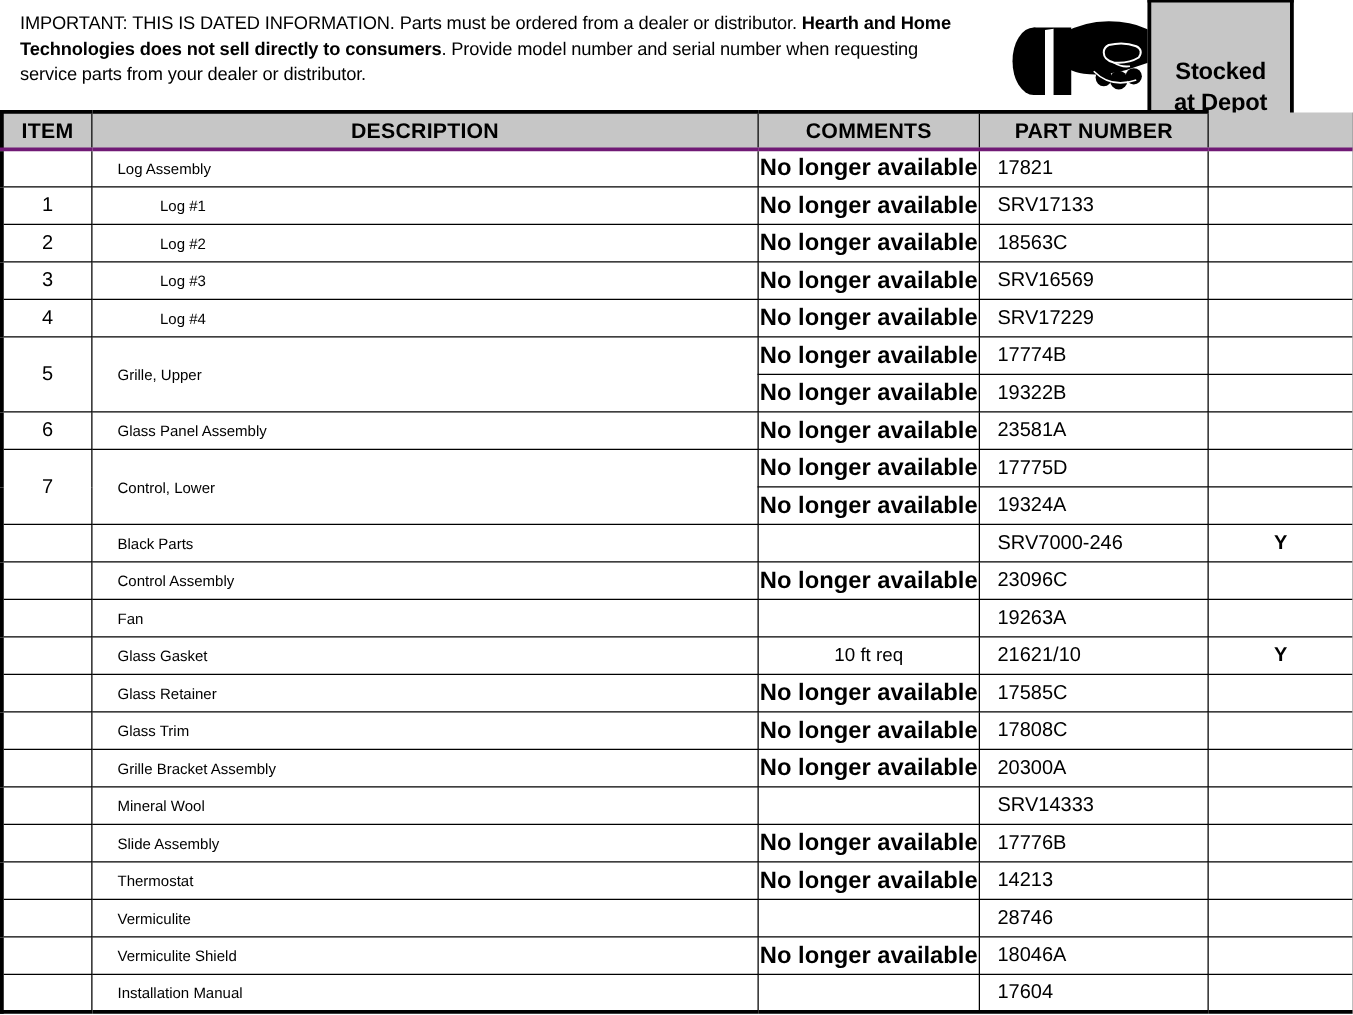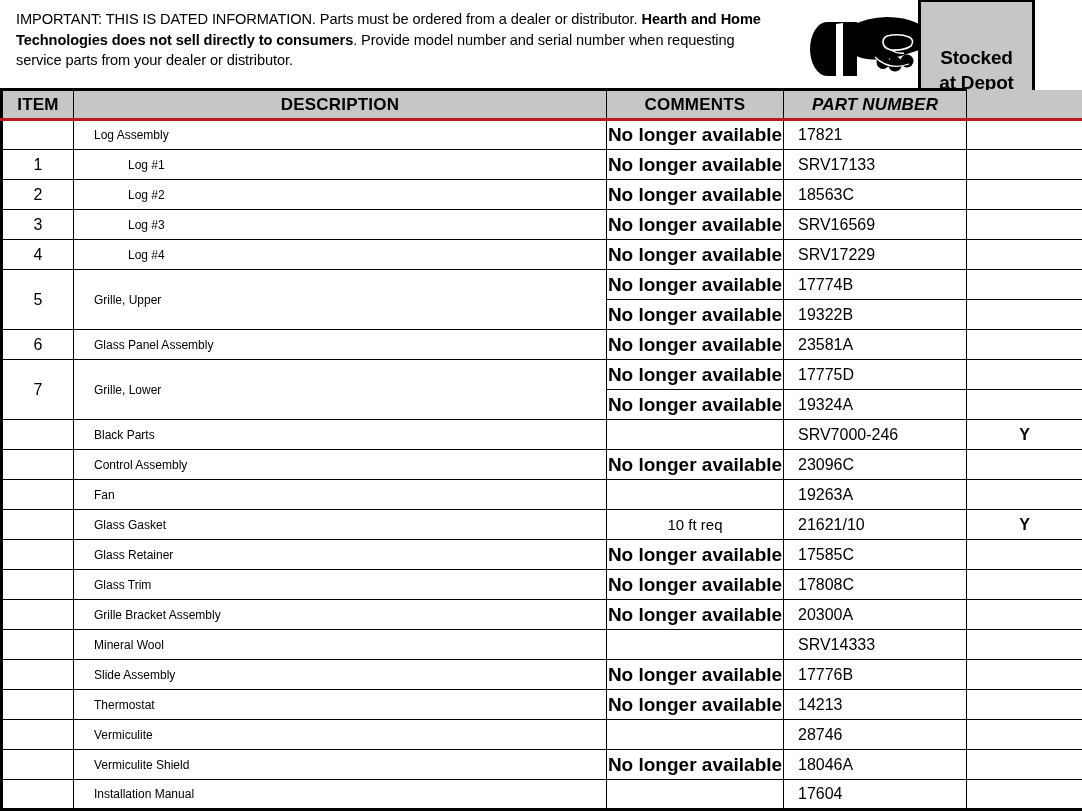--- a/index.html
+++ b/index.html
@@ -96,36 +96,36 @@
   }
 
   
   .hdr th {
     background: #c6c6c6;
     font-weight: bold;
     font-size: 17px;
     text-align: center;
     height: 30px;
     border-top: 3px solid #000;
-    border-bottom: 3px solid #b91c1c;
+    border-bottom: 3px solid #701a75;
     letter-spacing: 0.2px;
     margin-top: 12px;
   }
   .hdr th.c-item { border-left: 3px solid #000; }
   .hdr th.c-stock {
     background: #c6c6c6;
     border-right: 3px solid #000;
     border-top: none;
   }
 
   
   .c-item   { width: 72px; }
   .c-desc   { width: 533px; }
   .c-comm   { width: 177px; }
-  .c-part   { width: 183px; font-style: italic; }
+  .c-part   { width: 183px; }
   .c-stock  { width: 117px; }
 
   
   td.item {
     text-align: center;
     font-size: 16px;
     border-left: 3px solid #000;
   }
   td.desc {
     text-align: left;
@@ -265,21 +265,21 @@
         </tr>
         <tr>
           <td class="item">6</td>
           <td class="desc">Glass Panel Assembly</td>
           <td class="comm">No longer available</td>
           <td class="part">23581A</td>
           <td class="stock"></td>
         </tr>
         <tr>
           <td class="item" rowspan="2">7</td>
-          <td class="desc" rowspan="2">Grille, Lower</td>
+          <td class="desc" rowspan="2">Control, Lower</td>
           <td class="comm">No longer available</td>
           <td class="part">17775D</td>
           <td class="stock"></td>
         </tr>
         <tr>
           <td class="comm">No longer available</td>
           <td class="part">19324A</td>
           <td class="stock"></td>
         </tr>
         <tr>

